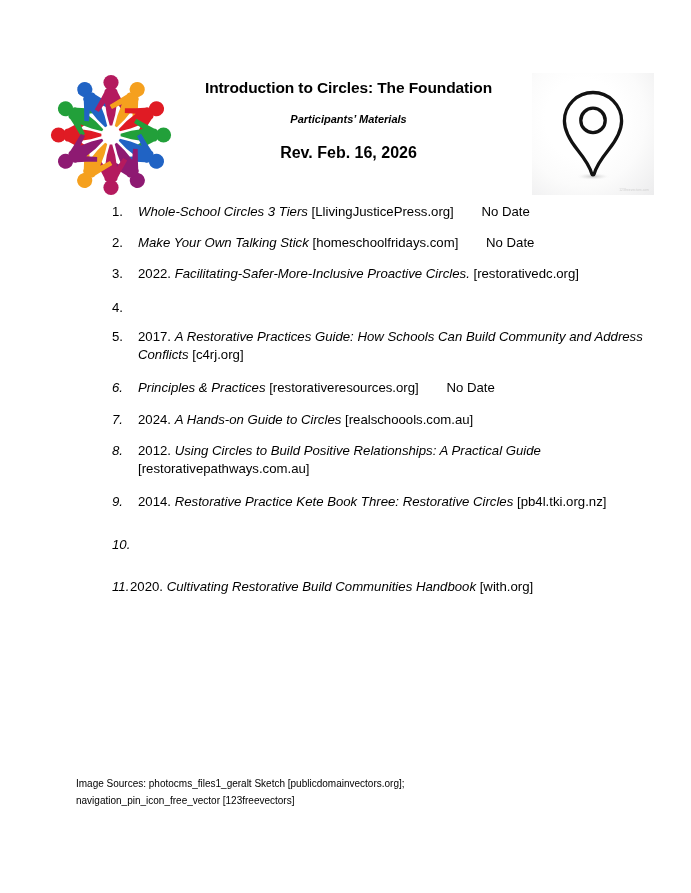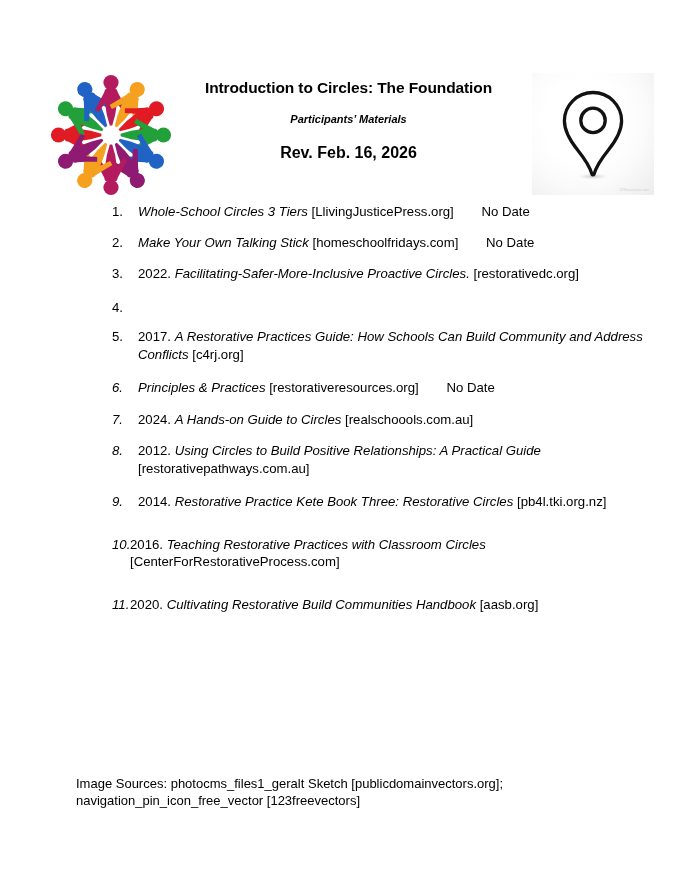--- a/index.html
+++ b/index.html
@@ -135,21 +135,21 @@
   .gap-c { margin-bottom: 16px; }
   .gap-d { margin-bottom: 12px; }
   .gap-e { margin-bottom: 25px; }
 
   
   .footer {
     position: absolute;
     left: 76px;
     top: 775px;
     width: 540px;
-    font-size: 13px;
+    font-size: 10px;
     line-height: 17px;
     color: #000000;
   }
   .footer div { white-space: nowrap; }
 </style>
 </head>
 <body>
 
 <div class="page">
 
@@ -314,33 +314,28 @@
       <span class="ref-num ital">9.</span>
       <span class="ref-text">
         <span class="yr">2014.</span>
         <span class="ti">Restorative Practice Kete Book Three: Restorative Circles</span>
         <span class="src">[pb4l.tki.org.nz]</span>
       </span>
     </div>
 
     <div class="ref-item wide gap-e">
       <span class="ref-num ital">10.</span>
-      <span class="ref-text">
-        <span class="yr">2016.</span>
-        <span class="ti">Teaching Restorative Practices with Classroom Circles</span>
-        <span class="src">[CenterForRestorativeProcess.com]</span>
-      </span>
     </div>
 
     <div class="ref-item wide">
       <span class="ref-num ital">11.</span>
       <span class="ref-text">
         <span class="yr">2020.</span>
         <span class="ti">Cultivating Restorative Build Communities Handbook</span>
-        <span class="src">[aasb.org]</span>
+        <span class="src">[with.org]</span>
       </span>
     </div>
 
   </div>
 
   <div class="footer">
     <div>Image Sources: photocms_files1_geralt Sketch [publicdomainvectors.org];</div>
     <div>navigation_pin_icon_free_vector [123freevectors]</div>
   </div>
 

